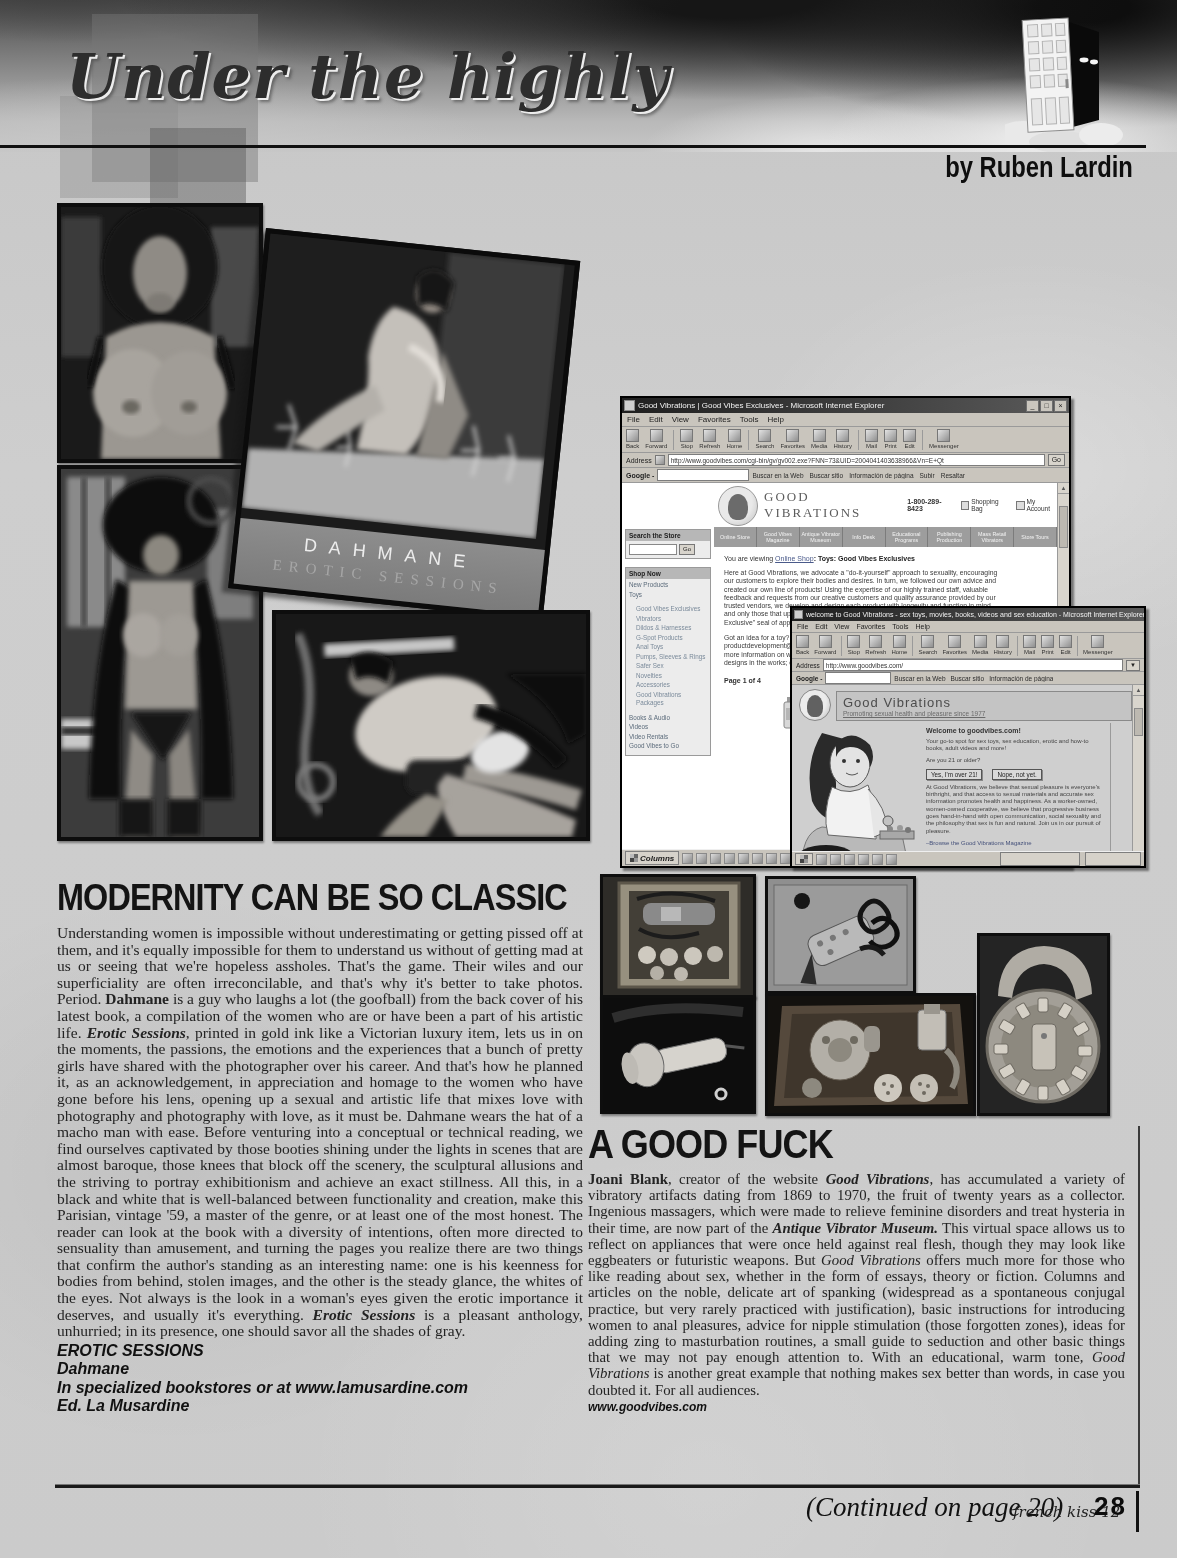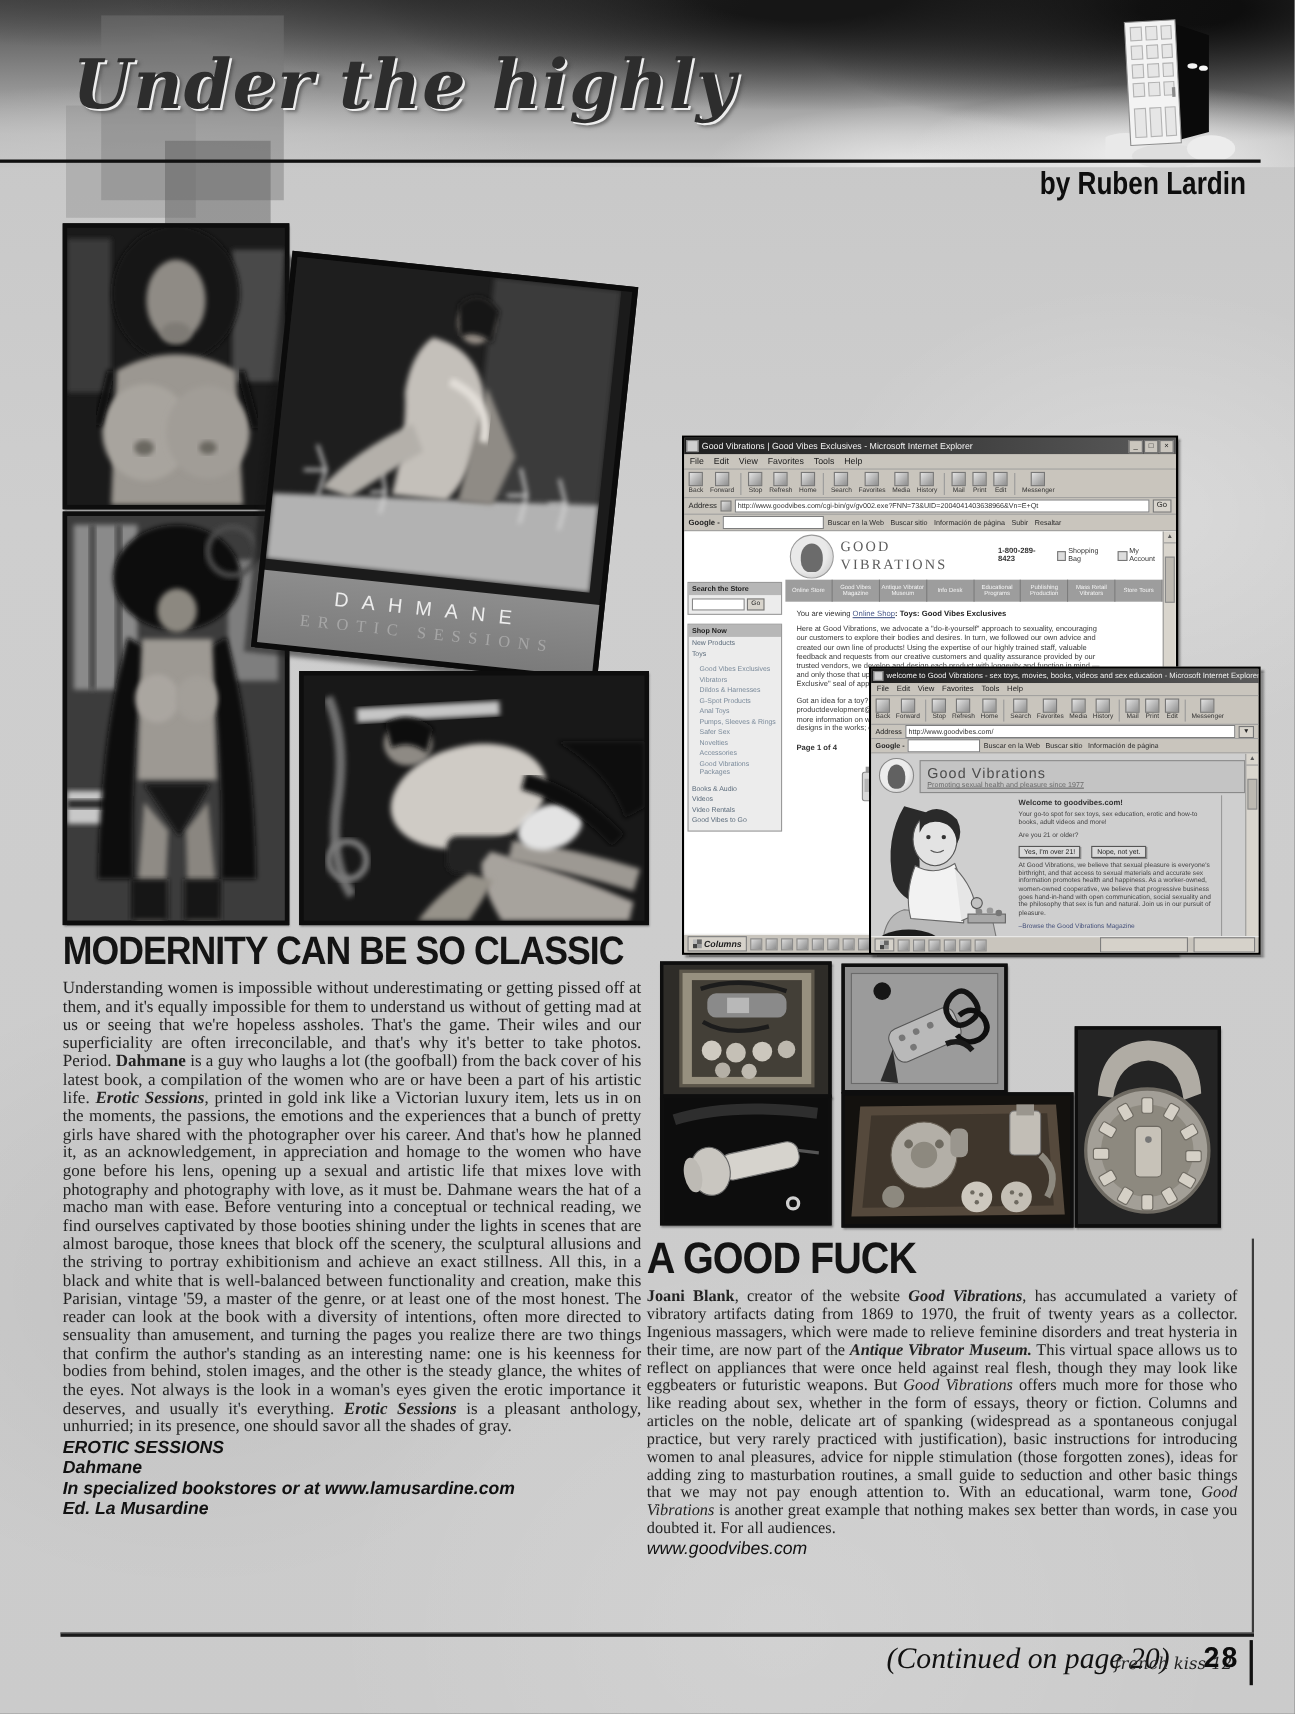--- a/index.html
+++ b/index.html
@@ -41,21 +41,21 @@
   
   .article{position:absolute;}
   .hl{font-weight:bold;color:#141414;transform:scaleX(.9);transform-origin:left;letter-spacing:-1px;white-space:nowrap;}
   .a1 .hl{font-size:36px;}
   .a2 .hl{font-size:40px;}
   .bodytext{font-family:"Liberation Serif",serif;text-align:justify;color:#232323;}
   .a1 .bodytext{font-size:15.5px;line-height:16.6px;margin-top:6px;}
   .a2 .bodytext{font-size:14.8px;line-height:16.2px;margin-top:4px;}
   .rt-b{font-weight:bold;}.rt-i{font-style:italic;}.rt-bi{font-weight:bold;font-style:italic;}
   .credits{margin-top:2px;font-weight:bold;font-style:italic;font-size:16px;line-height:18.5px;color:#111;}
-  .urlline{margin-top:2px;font-weight:normal;font-style:italic;font-size:16px;color:#111;}
+  .urlline{margin-top:2px;font-weight:bold;font-style:italic;font-size:12px;color:#111;}
   .col2-vline{position:absolute;left:1138px;top:1126px;width:2px;height:360px;background:#3a3a3a;}
   .rule-bottom{position:absolute;left:55px;top:1484px;width:1085px;height:3px;background:#1a1a1a;border-top:1px solid #777;}
   .continued{position:absolute;left:806px;top:1492px;font-family:"Liberation Serif",serif;font-style:italic;font-size:27px;color:#111;}
   .fkiss{position:absolute;left:1013px;top:1503px;font-family:"DejaVu Serif",serif;font-style:italic;font-size:15px;color:#222;}
   .pnum{position:absolute;left:1090px;top:1491px;font-size:26px;font-weight:bold;color:#0c0c0c;
     border-right:3px solid #111;padding:0 9px 10px 4px;letter-spacing:2px;}
   
   .shot{position:absolute;border:2px solid #000;background:#c9c5bd;box-shadow:3px 3px 2px rgba(0,0,0,.45);
     font-family:"Liberation Sans",sans-serif;}
   .titlebar{height:15px;background:linear-gradient(90deg,#1f1f1f,#5a5a5a);display:flex;align-items:center;
@@ -737,21 +737,21 @@
         <rect x="22" y="128" width="10" height="14" rx="2" transform="rotate(60 27 135)"></rect>
         <rect x="16" y="106" width="10" height="14" rx="2" transform="rotate(90 21 113)"></rect>
         <rect x="22" y="84" width="10" height="14" rx="2" transform="rotate(120 27 91)"></rect>
         <rect x="38" y="68" width="10" height="14" rx="2" transform="rotate(150 43 75)"></rect>
       </g>
       <rect x="52" y="88" width="24" height="46" rx="4" fill="#c7c2b8" stroke="#6e6a62"></rect>
       <circle cx="64" cy="100" r="3" fill="#777"></circle>
     </svg>
   </div>
 
-  <div class="article a1" style="left:57px;top:843px;width:526px;">
+  <div class="article a1" style="left:57px;top:877px;width:526px;">
     <div class="hl">MODERNITY CAN BE SO CLASSIC</div>
     <div class="bodytext"><span>Understanding women is impossible without underestimating or getting pissed off at them, and it's equally impossible for them to understand us without of getting mad at us or seeing that we're hopeless assholes. That's the game. Their wiles and our superficiality are often irreconcilable, and that's why it's better to take photos. Period. </span><span class="rt-b">Dahmane</span><span> is a guy who laughs a lot (the goofball) from the back cover of his latest book, a compilation of the women who are or have been a part of his artistic life. </span><span class="rt-bi">Erotic Sessions</span><span>, printed in gold ink like a Victorian luxury item, lets us in on the moments, the passions, the emotions and the experiences that a bunch of pretty girls have shared with the photographer over his career. And that's how he planned it, as an acknowledgement, in appreciation and homage to the women who have gone before his lens, opening up a sexual and artistic life that mixes love with photography and photography with love, as it must be. Dahmane wears the hat of a macho man with ease. Before venturing into a conceptual or technical reading, we find ourselves captivated by those booties shining under the lights in scenes that are almost baroque, those knees that block off the scenery, the sculptural allusions and the striving to portray exhibitionism and achieve an exact stillness. All this, in a black and white that is well-balanced between functionality and creation, make this Parisian, vintage '59, a master of the genre, or at least one of the most honest. The reader can look at the book with a diversity of intentions, often more directed to sensuality than amusement, and turning the pages you realize there are two things that confirm the author's standing as an interesting name: one is his keenness for bodies from behind, stolen images, and the other is the steady glance, the whites of the eyes. Not always is the look in a woman's eyes given the erotic importance it deserves, and usually it's everything. </span><span class="rt-bi">Erotic Sessions</span><span> is a pleasant anthology, unhurried; in its presence, one should savor all the shades of gray.</span></div>
     <div class="credits" style="display:flex;flex-direction:column;">
         <span class="credit-line">EROTIC SESSIONS</span>
         <span class="credit-line">Dahmane</span>
         <span class="credit-line">In specialized bookstores or at www.lamusardine.com</span>
         <span class="credit-line">Ed. La Musardine</span>
       </div>
   </div>
 

